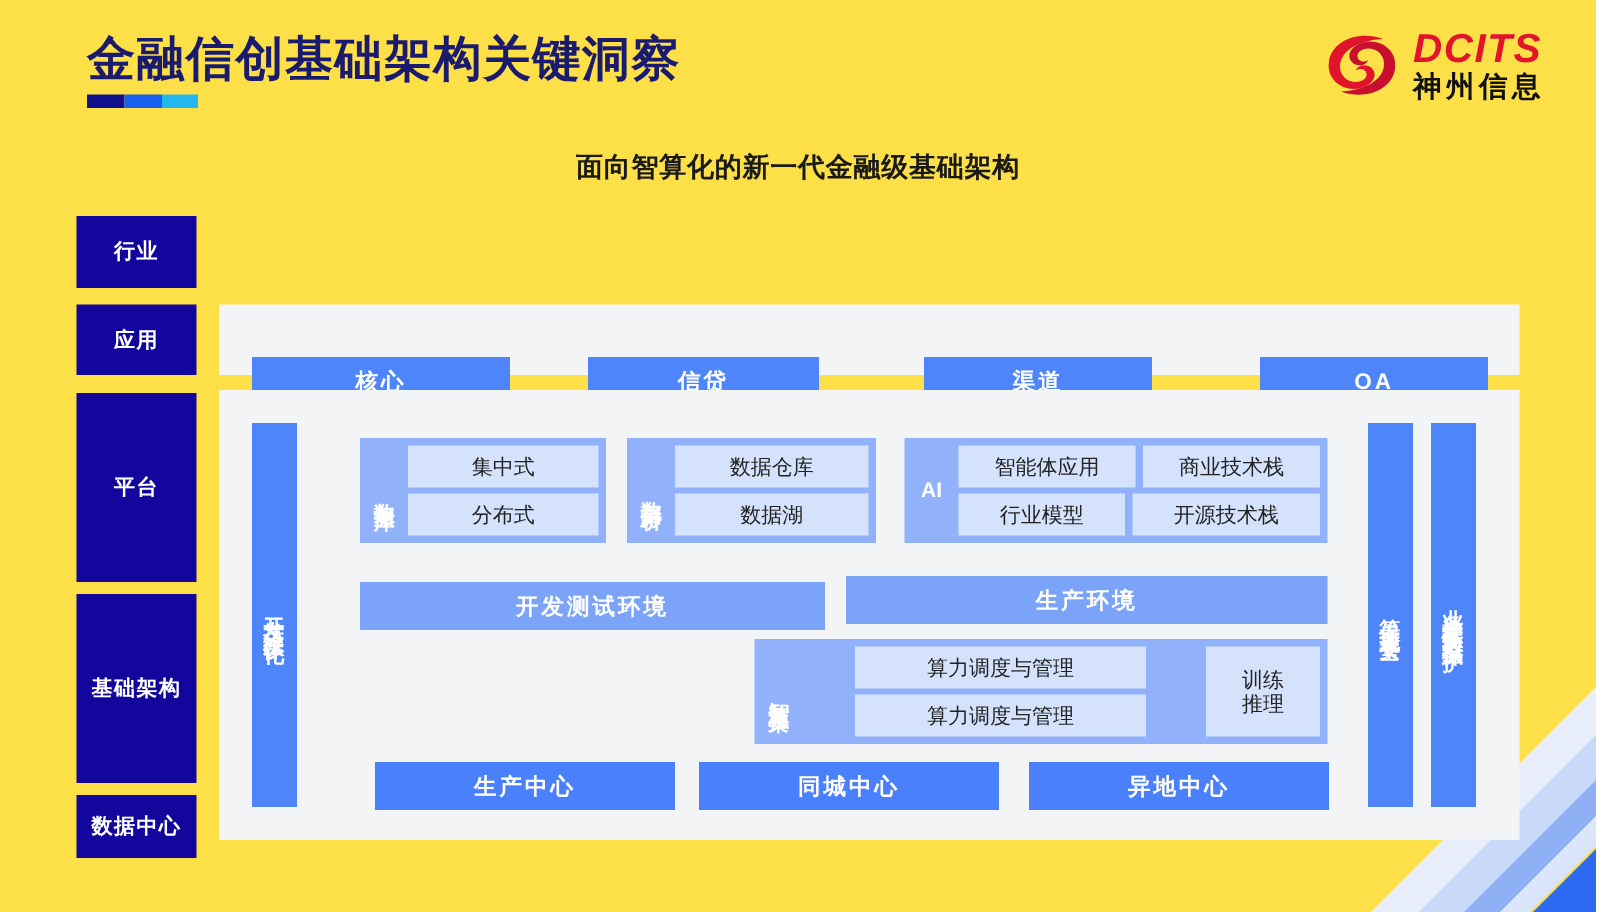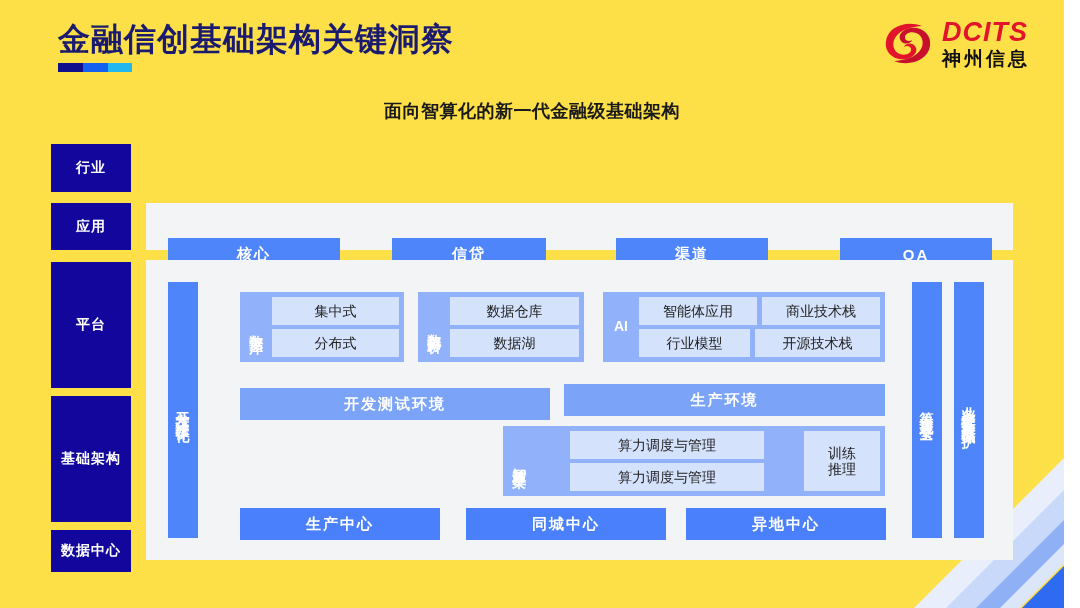--- a/index.html
+++ b/index.html
@@ -175,18 +175,18 @@
             <div class="cell">算力调度与管理</div>
           </div>
         <div class="group-row">
             <div class="cell">算力调度与管理</div>
           </div>
       </div>
       <div class="cell" style="flex:0 0 76px;white-space:pre-line;">训练
 推理</div>
     </div>
 
-    <div class="dc" style="left:94px;top:248px;width:200px;height:32px;">生产中心</div>
+    <div class="dc" style="left:104px;top:248px;width:200px;height:32px;">生产中心</div>
     <div class="dc" style="left:320px;top:248px;width:200px;height:32px;text-align:right;">同城中心</div>
     <div class="dc" style="left:540px;top:248px;width:200px;height:32px;">异地中心</div>
   </div>
 
 </div>
 
 </body></html>

